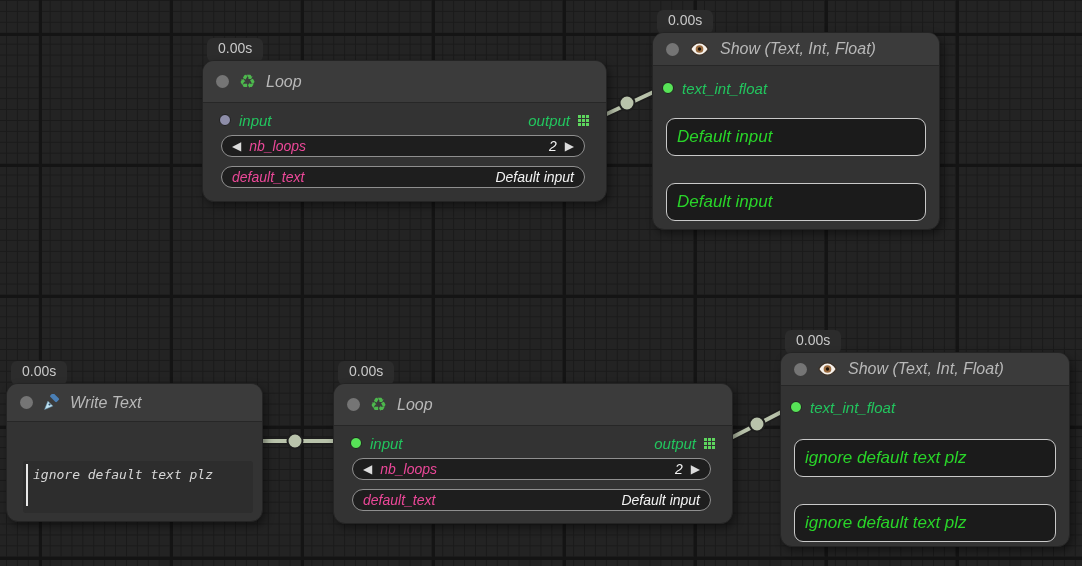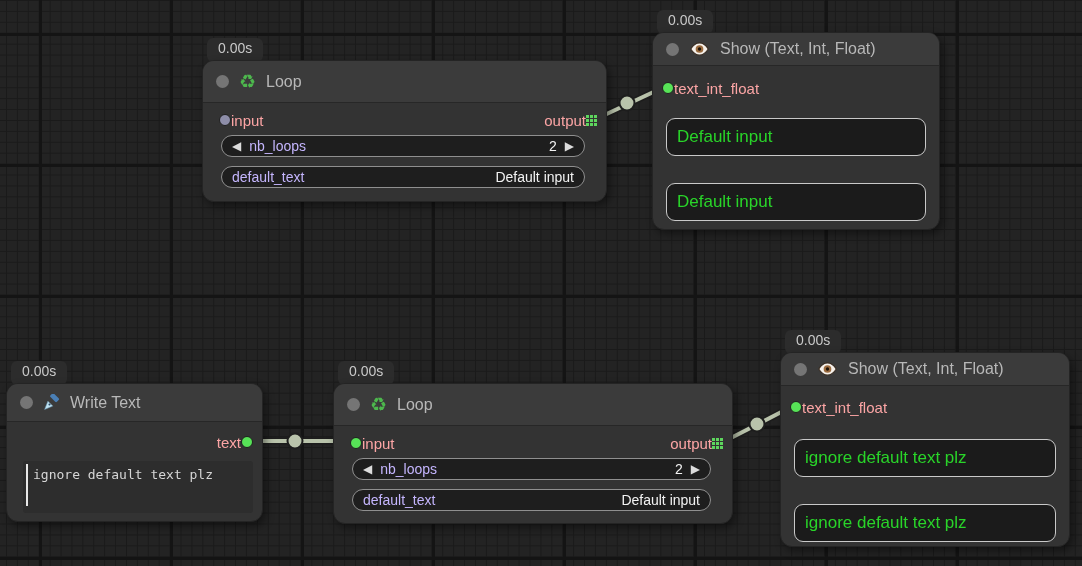--- a/index.html
+++ b/index.html
@@ -23,55 +23,56 @@
     position:absolute;top:-22px;left:5px;z-index:0;
     background:#2c2c2c;color:#c9c9c9;
     font-family:Liberation Sans, sans-serif;font-size:14px;
     padding:2px 11px 6px 11px;border-radius:6px;
   }
   .node-box{
     position:relative;z-index:1;width:100%;height:100%;
     background:#333333;border:1px solid #242424;border-radius:12px;
     box-shadow:3px 4px 9px rgba(0,0,0,.45);
     box-sizing:border-box;
+    font-style:italic;
   }
   .node-header{
     display:flex;align-items:center;gap:10px;
     background:#3b3b3b;border-radius:11px 11px 0 0;
     border-bottom:1px solid #272727;
     padding:0 13px;box-sizing:border-box;
   }
   .h42{height:42px}.h33{height:33px}.h38{height:38px}
   .collapse-dot{width:13px;height:13px;border-radius:50%;background:#757575;flex:none;}
   .node-title{color:#b8b8b8;font-size:16px;white-space:nowrap;}
   .recycle{color:#4db84d;font-family:"DejaVu Sans",sans-serif;font-size:19px;line-height:1;flex:none;}
   .slot-row{
-    position:absolute;left:0;right:0;height:26px;
-    display:flex;align-items:center;
+    position:absolute;left:0;right:8px;height:26px;
+    display:flex;align-items:center;gap:8px;
     padding:0 9px;box-sizing:border-box;
-    color:#fca5a5;font-size:15px;
+    color:#22c55e;font-size:15px;
   }
   .dot{width:12px;height:12px;border-radius:50%;border:1px solid #1f1f1f;box-sizing:border-box;flex:none;}
   .dot-green{background:#57e357;}
   .dot-muted{background:#8d8da8;}
   .spacer{margin-left:auto;}
   .grid-icon{
     width:11px;height:11px;flex:none;
     background-color:#5ed65e;
     background-image:
       repeating-linear-gradient(to right, transparent 0 3px, #333 3px 4px),
       repeating-linear-gradient(to bottom, transparent 0 3px, #333 3px 4px);
   }
   .pill{
     position:absolute;left:18px;right:21px;height:22px;
     background:#1e1e1e;border:1px solid #8f8f8f;border-radius:12px;
     display:flex;align-items:center;gap:8px;
     padding:0 10px;box-sizing:border-box;font-size:14px;
   }
-  .pill .w-label{color:#c4b5fd;}
+  .pill .w-label{color:#ec4899;}
   .pill .w-value{margin-left:auto;color:#f2f2f2;}
   .arrow{color:#dcdcdc;font-family:"DejaVu Sans",sans-serif;font-size:12px;line-height:1;}
   .display-box{
     position:absolute;left:13px;right:13px;height:38px;
     background:#1b1b1b;border:1.5px solid #c9c9c9;border-radius:9px;
     display:flex;align-items:center;padding:0 10px;box-sizing:border-box;
     color:#29d429;font-size:17px;
   }
   .wt-textarea{
     position:absolute;left:16px;right:9px;top:77px;height:52px;
@@ -180,24 +181,20 @@
     <div class="node-box">
       <div class="node-header h38">
         <span class="collapse-dot"></span>
         <svg class="pen-icon" width="17" height="17" viewBox="0 0 16 16">
           <path d="M1.5 14.5 L4.6 6.8 L9.2 11.4 Z" fill="#bfe3f2" stroke="#6a99b5" stroke-width="0.5"></path>
           <circle cx="6.1" cy="9.9" r="1" fill="#2e4a66"></circle>
           <rect x="6.6" y="1.2" width="8.6" height="4.6" rx="1.2" transform="rotate(45 10.9 3.5)" fill="#4a7fb5"></rect>
         </svg>
         <span class="node-title">Write Text</span>
       </div>
-      <div class="slot-row row-write">
-        <span>text</span>
-        <span class="dot dot-green"></span>
-      </div>
       <div class="wt-textarea">
         <span class="caret"></span>
         <span>ignore default text plz</span>
       </div>
     </div>
   </div>
 
   <div class="node n-loop-bottom">
     <div class="timer-badge">0.00s</div>
     <div class="node-box">

